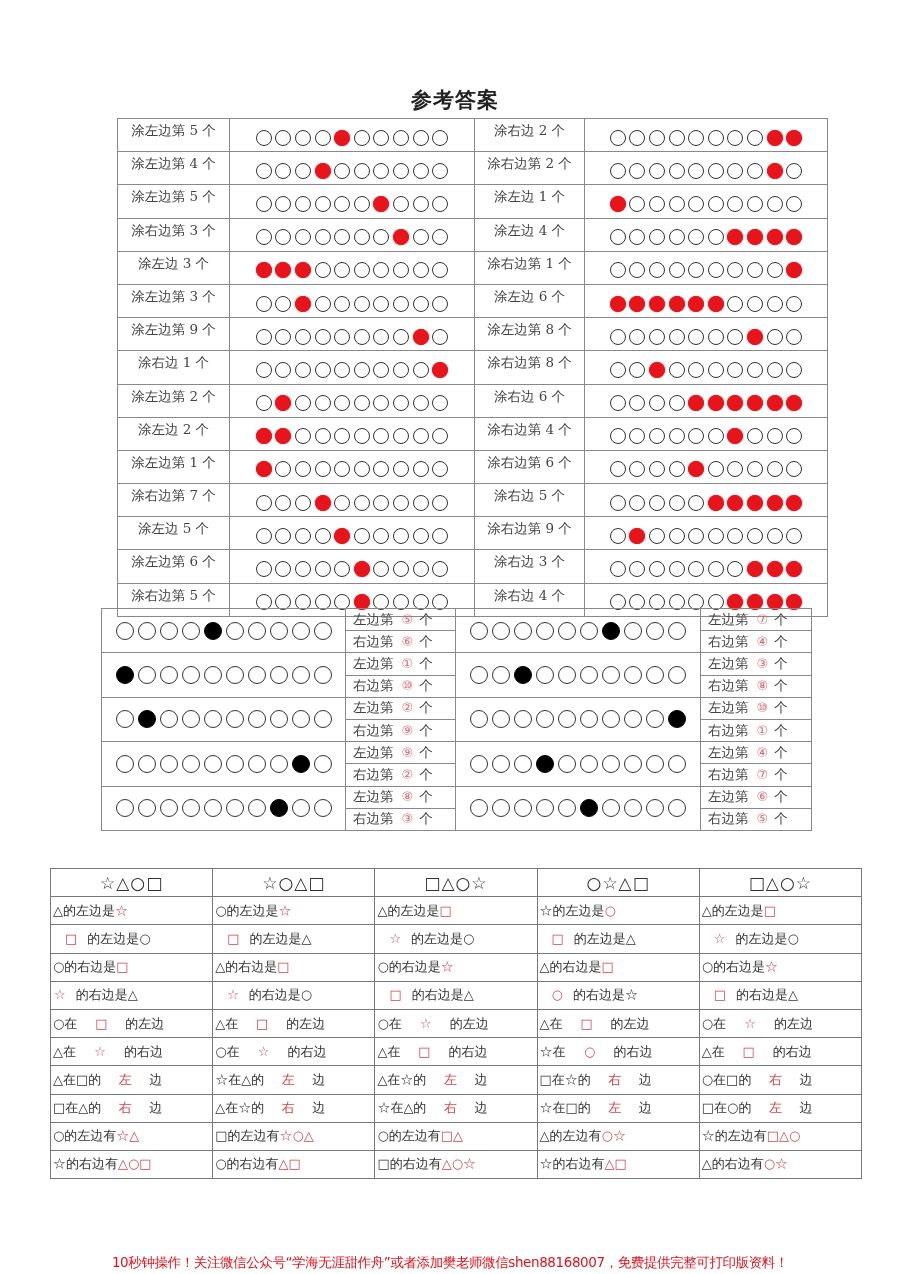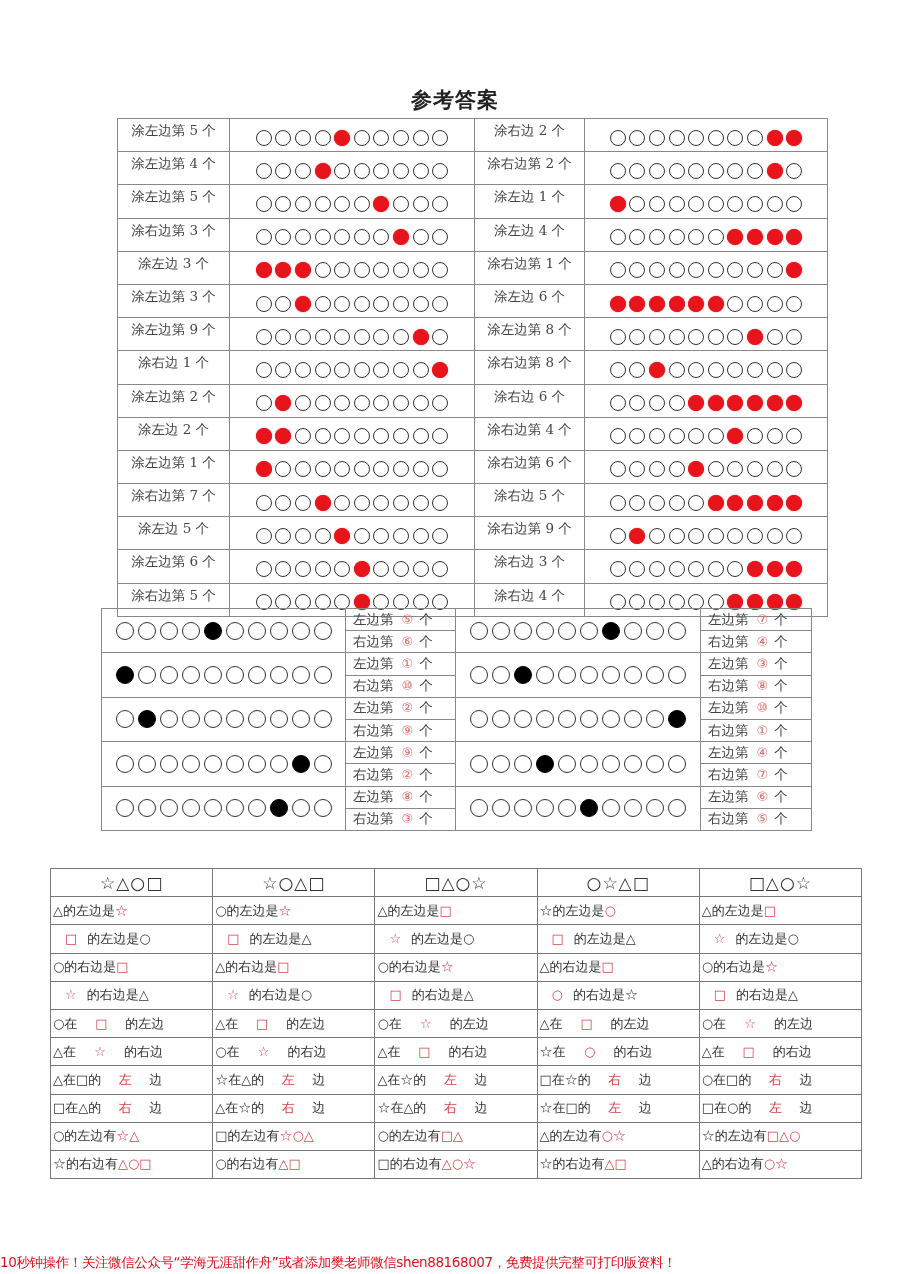--- a/index.html
+++ b/index.html
@@ -33,21 +33,21 @@
   .t3 { position: absolute; left: 50px; top: 868px; width: 812px; border-collapse: collapse;
         table-layout: fixed; }
   .t3 td { border: 1px solid #777; height: 27.2px; padding: 0 0 0 2px; font-size: 13px;
            color: #333; white-space: nowrap; vertical-align: middle; }
   .t3 td.hdr { text-align: center; font-size: 17px; letter-spacing: 1px; padding: 0; }
   .red-sym { color: #d5444a; }
   .gap { display: inline-block; width: 10px; }
   .ul { text-decoration-color: #555; }
   .t3 .blank { display: inline-block; width: 28px; text-align: center; color: #d5444a; }
 
-  .footer { position: absolute; left: 0; width: 900px; top: 1254px; 
+  .footer { position: absolute; left: 0; width: 900px; top: 1254px; text-align: center;
             font-family: "DejaVu Sans", sans-serif; font-size: 13.5px; color: #e0101c; letter-spacing: -0.4px; }
 </style>
 </head>
 <body>
 
 <div class="title">参考答案</div>
 
 <table class="t1">
   <colgroup>
       <col style="width:112px">
@@ -754,21 +754,21 @@
         <td style="padding-left: 14px;"><span class="red-sym">☆</span><span class="gap"></span><span>的左边是</span><span>○</span></td>
       </tr>
       <tr>
         <td><span>○</span><span>的右边是</span><span class="red-sym">□</span></td>
         <td><span>△</span><span>的右边是</span><span class="red-sym">□</span></td>
         <td><span>○</span><span>的右边是</span><span class="red-sym">☆</span></td>
         <td><span>△</span><span>的右边是</span><span class="red-sym">□</span></td>
         <td><span>○</span><span>的右边是</span><span class="red-sym">☆</span></td>
       </tr>
       <tr>
-        <td style="padding-left: 14px;"><span class="red-sym">☆</span><span class="gap"></span><span>的右边是</span><span>△</span></td>
+        <td style="padding-left: 3px;"><span class="red-sym">☆</span><span class="gap"></span><span>的右边是</span><span>△</span></td>
         <td style="padding-left: 14px;"><span class="red-sym">☆</span><span class="gap"></span><span>的右边是</span><span>○</span></td>
         <td style="padding-left: 14px;"><span class="red-sym">□</span><span class="gap"></span><span>的右边是</span><span>△</span></td>
         <td style="padding-left: 14px;"><span class="red-sym">○</span><span class="gap"></span><span>的右边是</span><span>☆</span></td>
         <td style="padding-left: 14px;"><span class="red-sym">□</span><span class="gap"></span><span>的右边是</span><span>△</span></td>
       </tr>
       <tr>
         <td><span>○</span><span class="ul"><span>在</span><span class="gap"></span><span class="blank">□</span><span class="gap"></span><span>的左边</span></span></td>
         <td><span>△</span><span class="ul"><span>在</span><span class="gap"></span><span class="blank">□</span><span class="gap"></span><span>的左边</span></span></td>
         <td><span>○</span><span class="ul"><span>在</span><span class="gap"></span><span class="blank">☆</span><span class="gap"></span><span>的左边</span></span></td>
         <td><span>△</span><span class="ul"><span>在</span><span class="gap"></span><span class="blank">□</span><span class="gap"></span><span>的左边</span></span></td>

